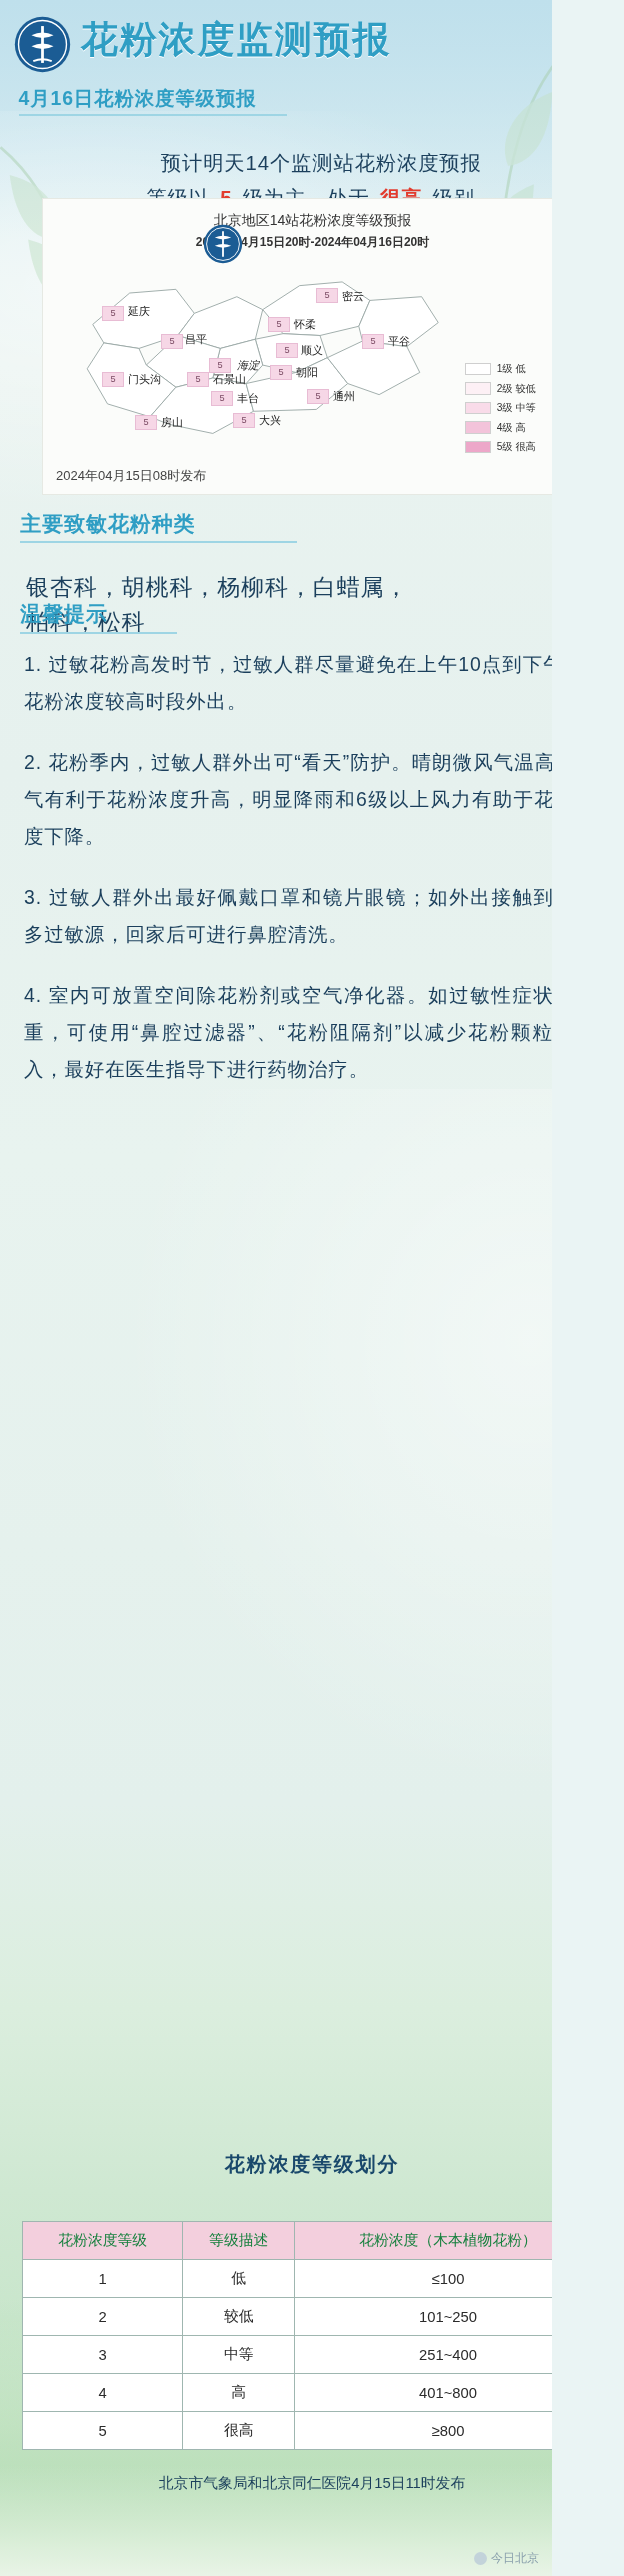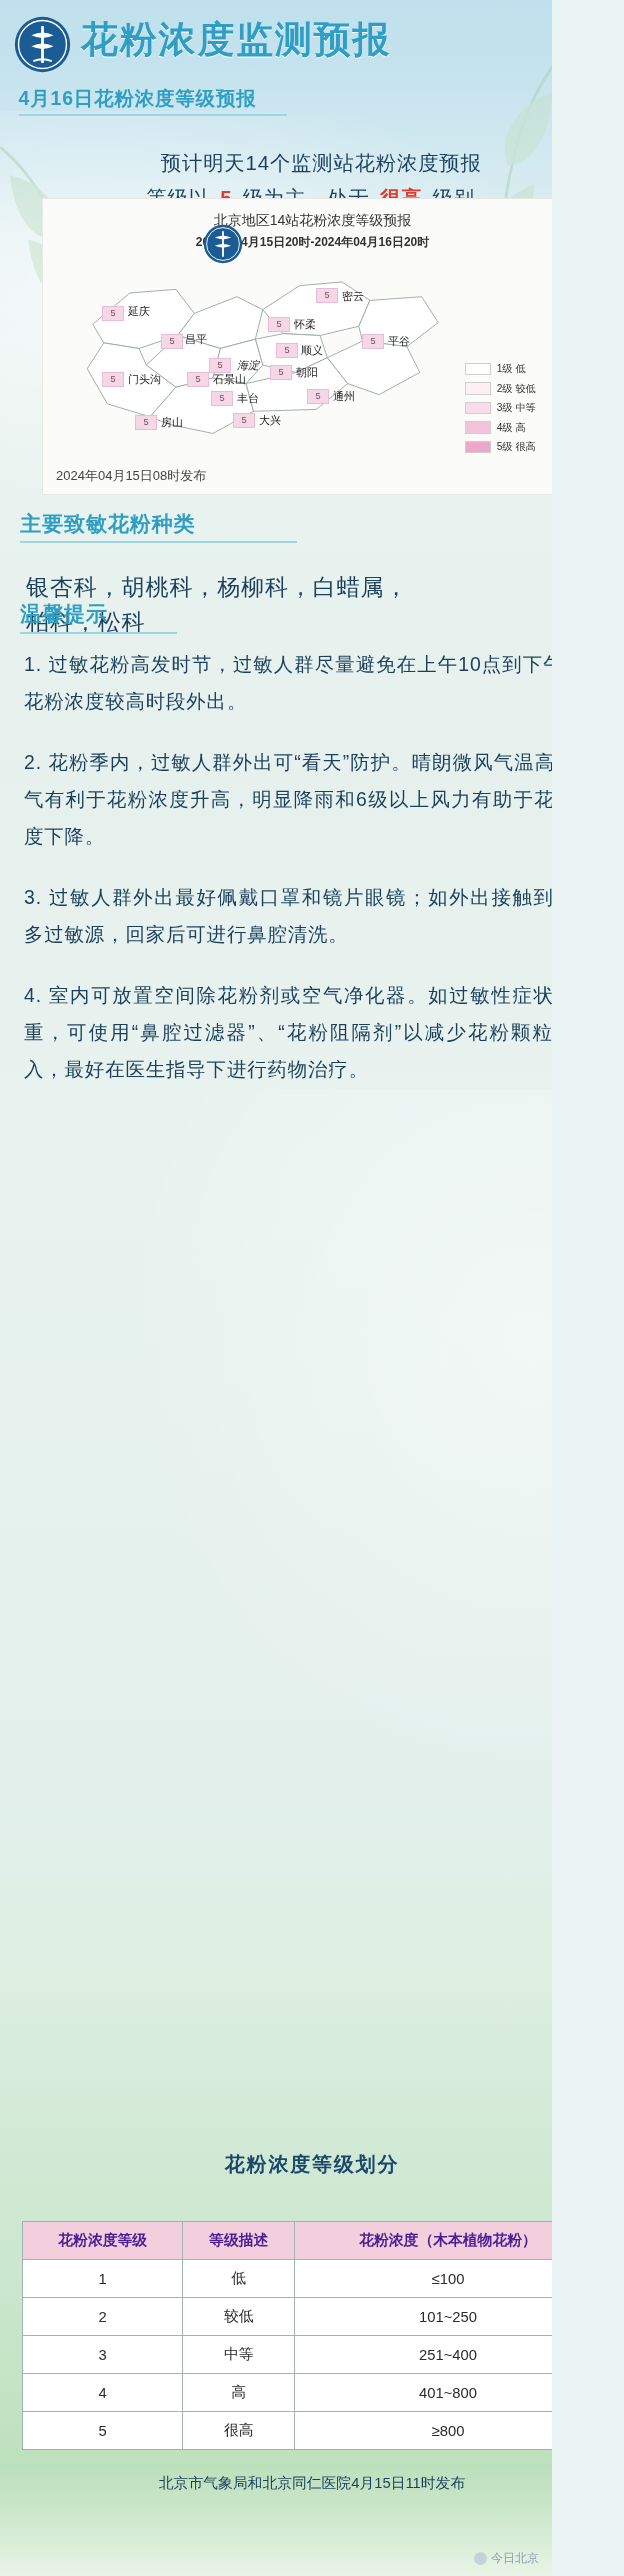--- a/index.html
+++ b/index.html
@@ -95,21 +95,21 @@
     position:absolute;left:0;top:2190px;width:624px;text-align:center;
     font-size:15.7px;color:#19486b;
   }
   table.lv{
     position:absolute;left:22px;top:2221px;width:580px;border-collapse:collapse;
     font-size:14.8px;color:#2b2b2b;
   }
   table.lv th,table.lv td{
     border:0.9px solid #9fb6b0;text-align:center;height:37px;padding:0 3.7px;
   }
-  table.lv th{background:#f3cfdd;font-weight:bold;color:#4c1d95;margin-top:16px;}
+  table.lv th{background:#f3cfdd;font-weight:normal;color:#15803d;margin-top:16px;}
   table.lv td{background:#ffffff;}
   .footer-note{
     position:absolute;left:0;top:2474px;width:624px;text-align:center;
     font-size:14.8px;color:#1b3f5c;
   }
   .watermark{
     position:absolute;right:13px;bottom:9.2px;font-size:12px;color:#8aa0ad;
     display:flex;align-items:center;gap:3.7px;
   }
   .wm-dot{width:13px;height:13px;border-radius:50%;background:#c3d3da;display:inline-block;}

